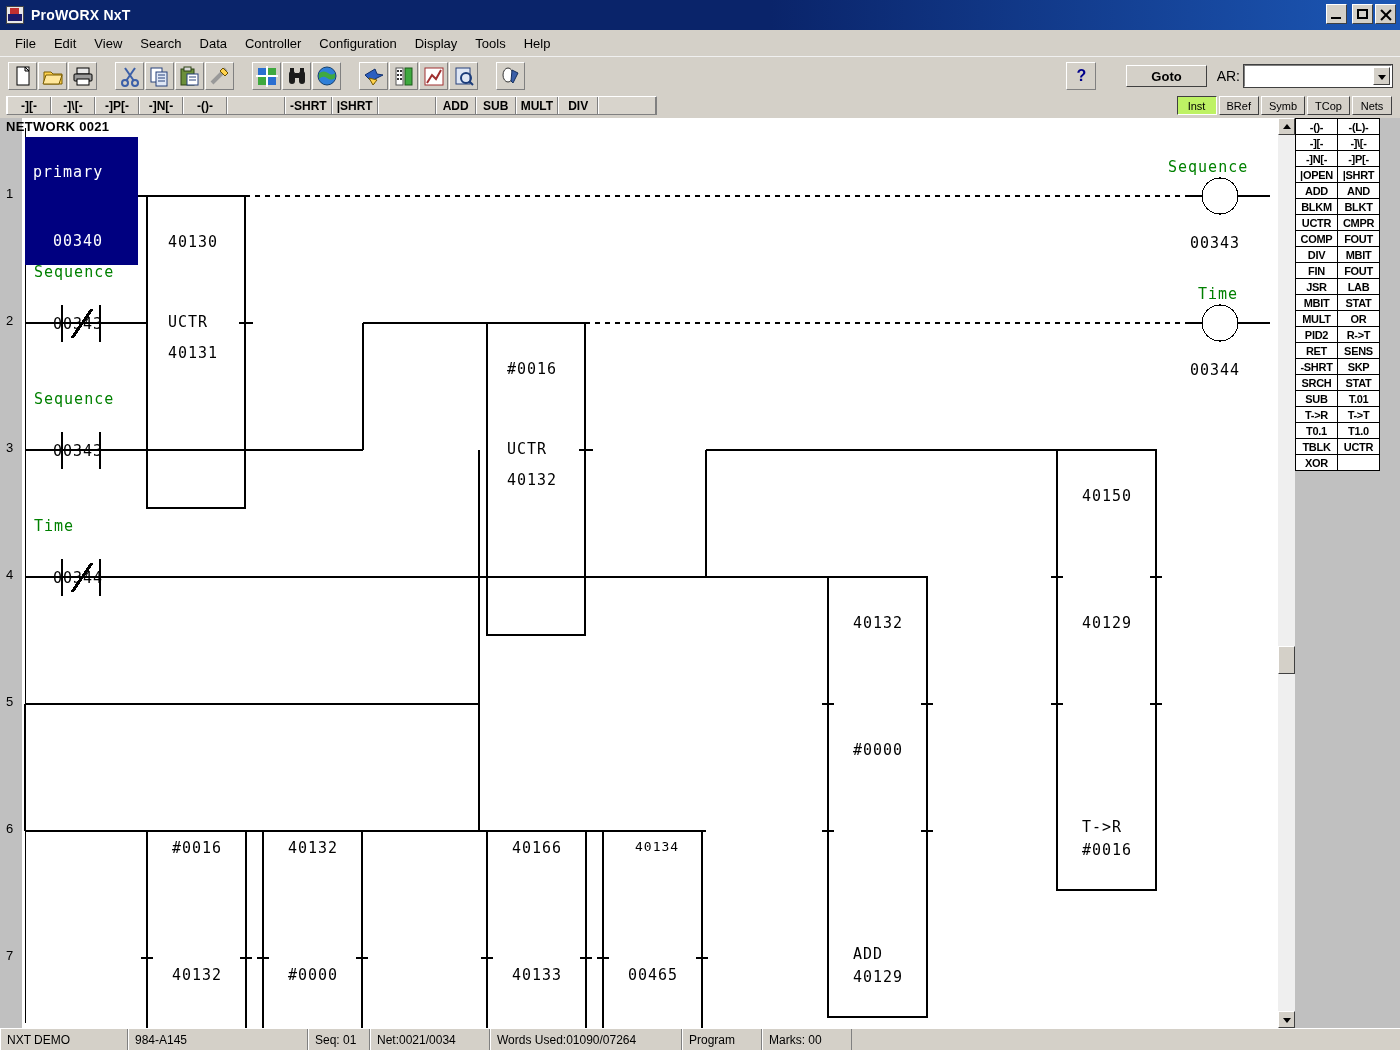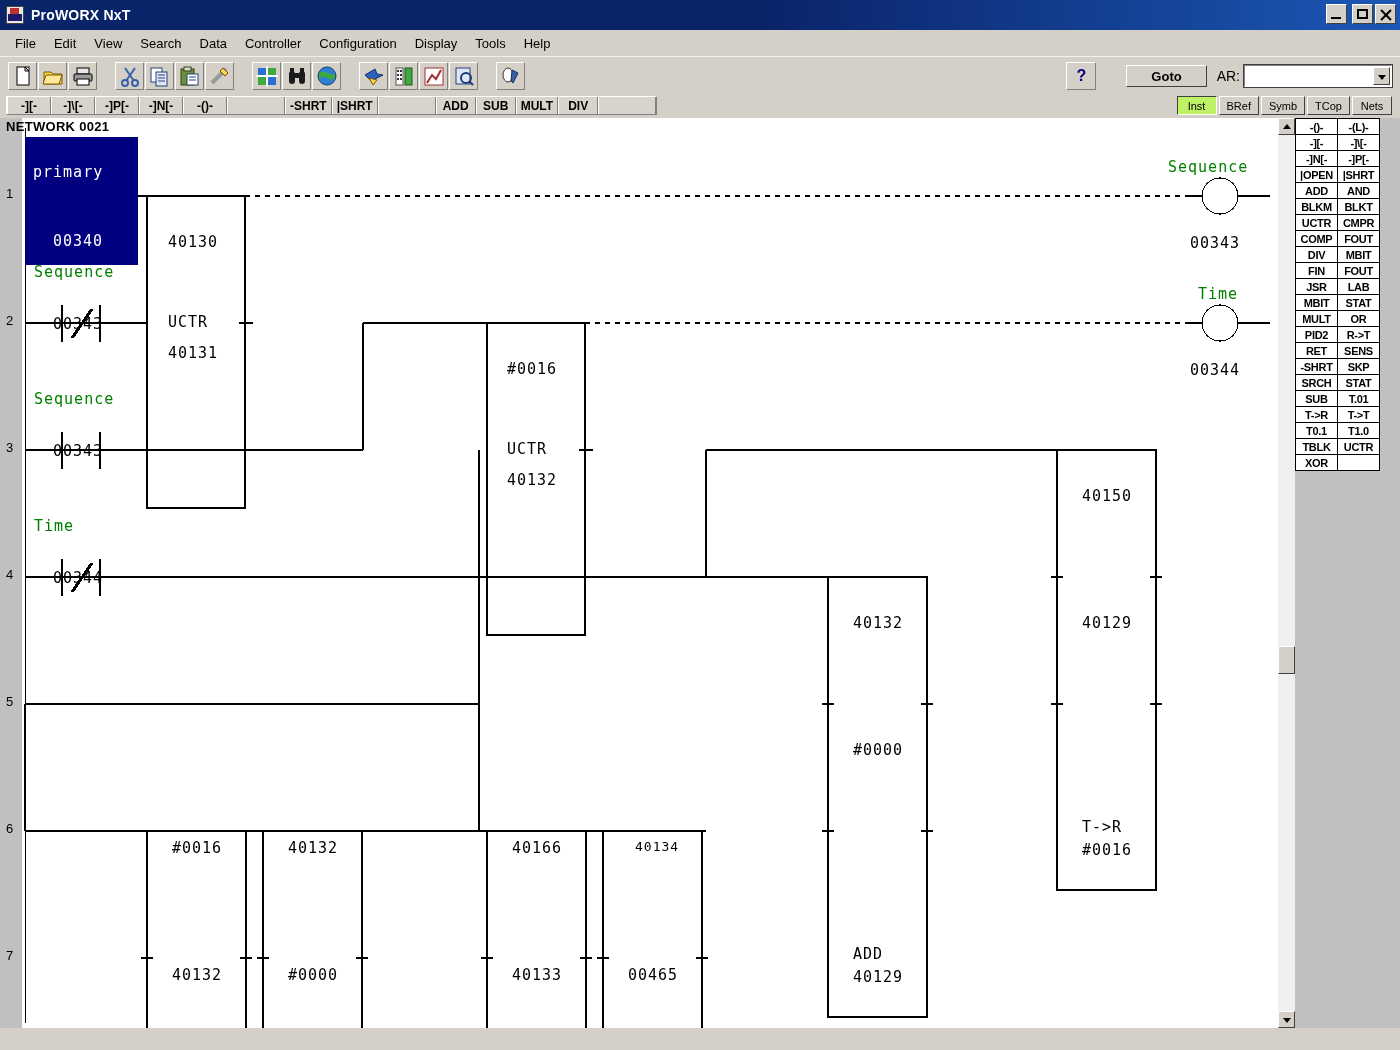--- a/index.html
+++ b/index.html
@@ -674,14 +674,24 @@
         <div class="pcell">T1.0</div>
         <div class="pcell">TBLK</div>
         <div class="pcell">UCTR</div>
         <div class="pcell">XOR</div>
         <div class="pcell empty"></div>
       </div>
     </div>
 
   </div>
 
+  <div class="statusbar">
+    <div class="scell" style="width:128px">NXT  DEMO</div>
+    <div class="scell" style="width:180px">984-A145</div>
+    <div class="scell" style="width:62px">Seq: 01</div>
+    <div class="scell" style="width:120px">Net:0021/0034</div>
+    <div class="scell" style="width:192px">Words Used:01090/07264</div>
+    <div class="scell" style="width:80px">Program</div>
+    <div class="scell" style="width:90px">Marks: 00</div>
+    <div class="scell sgap" style="flex:1"></div>
+  </div>
 
 </div>
 
 </body></html>

